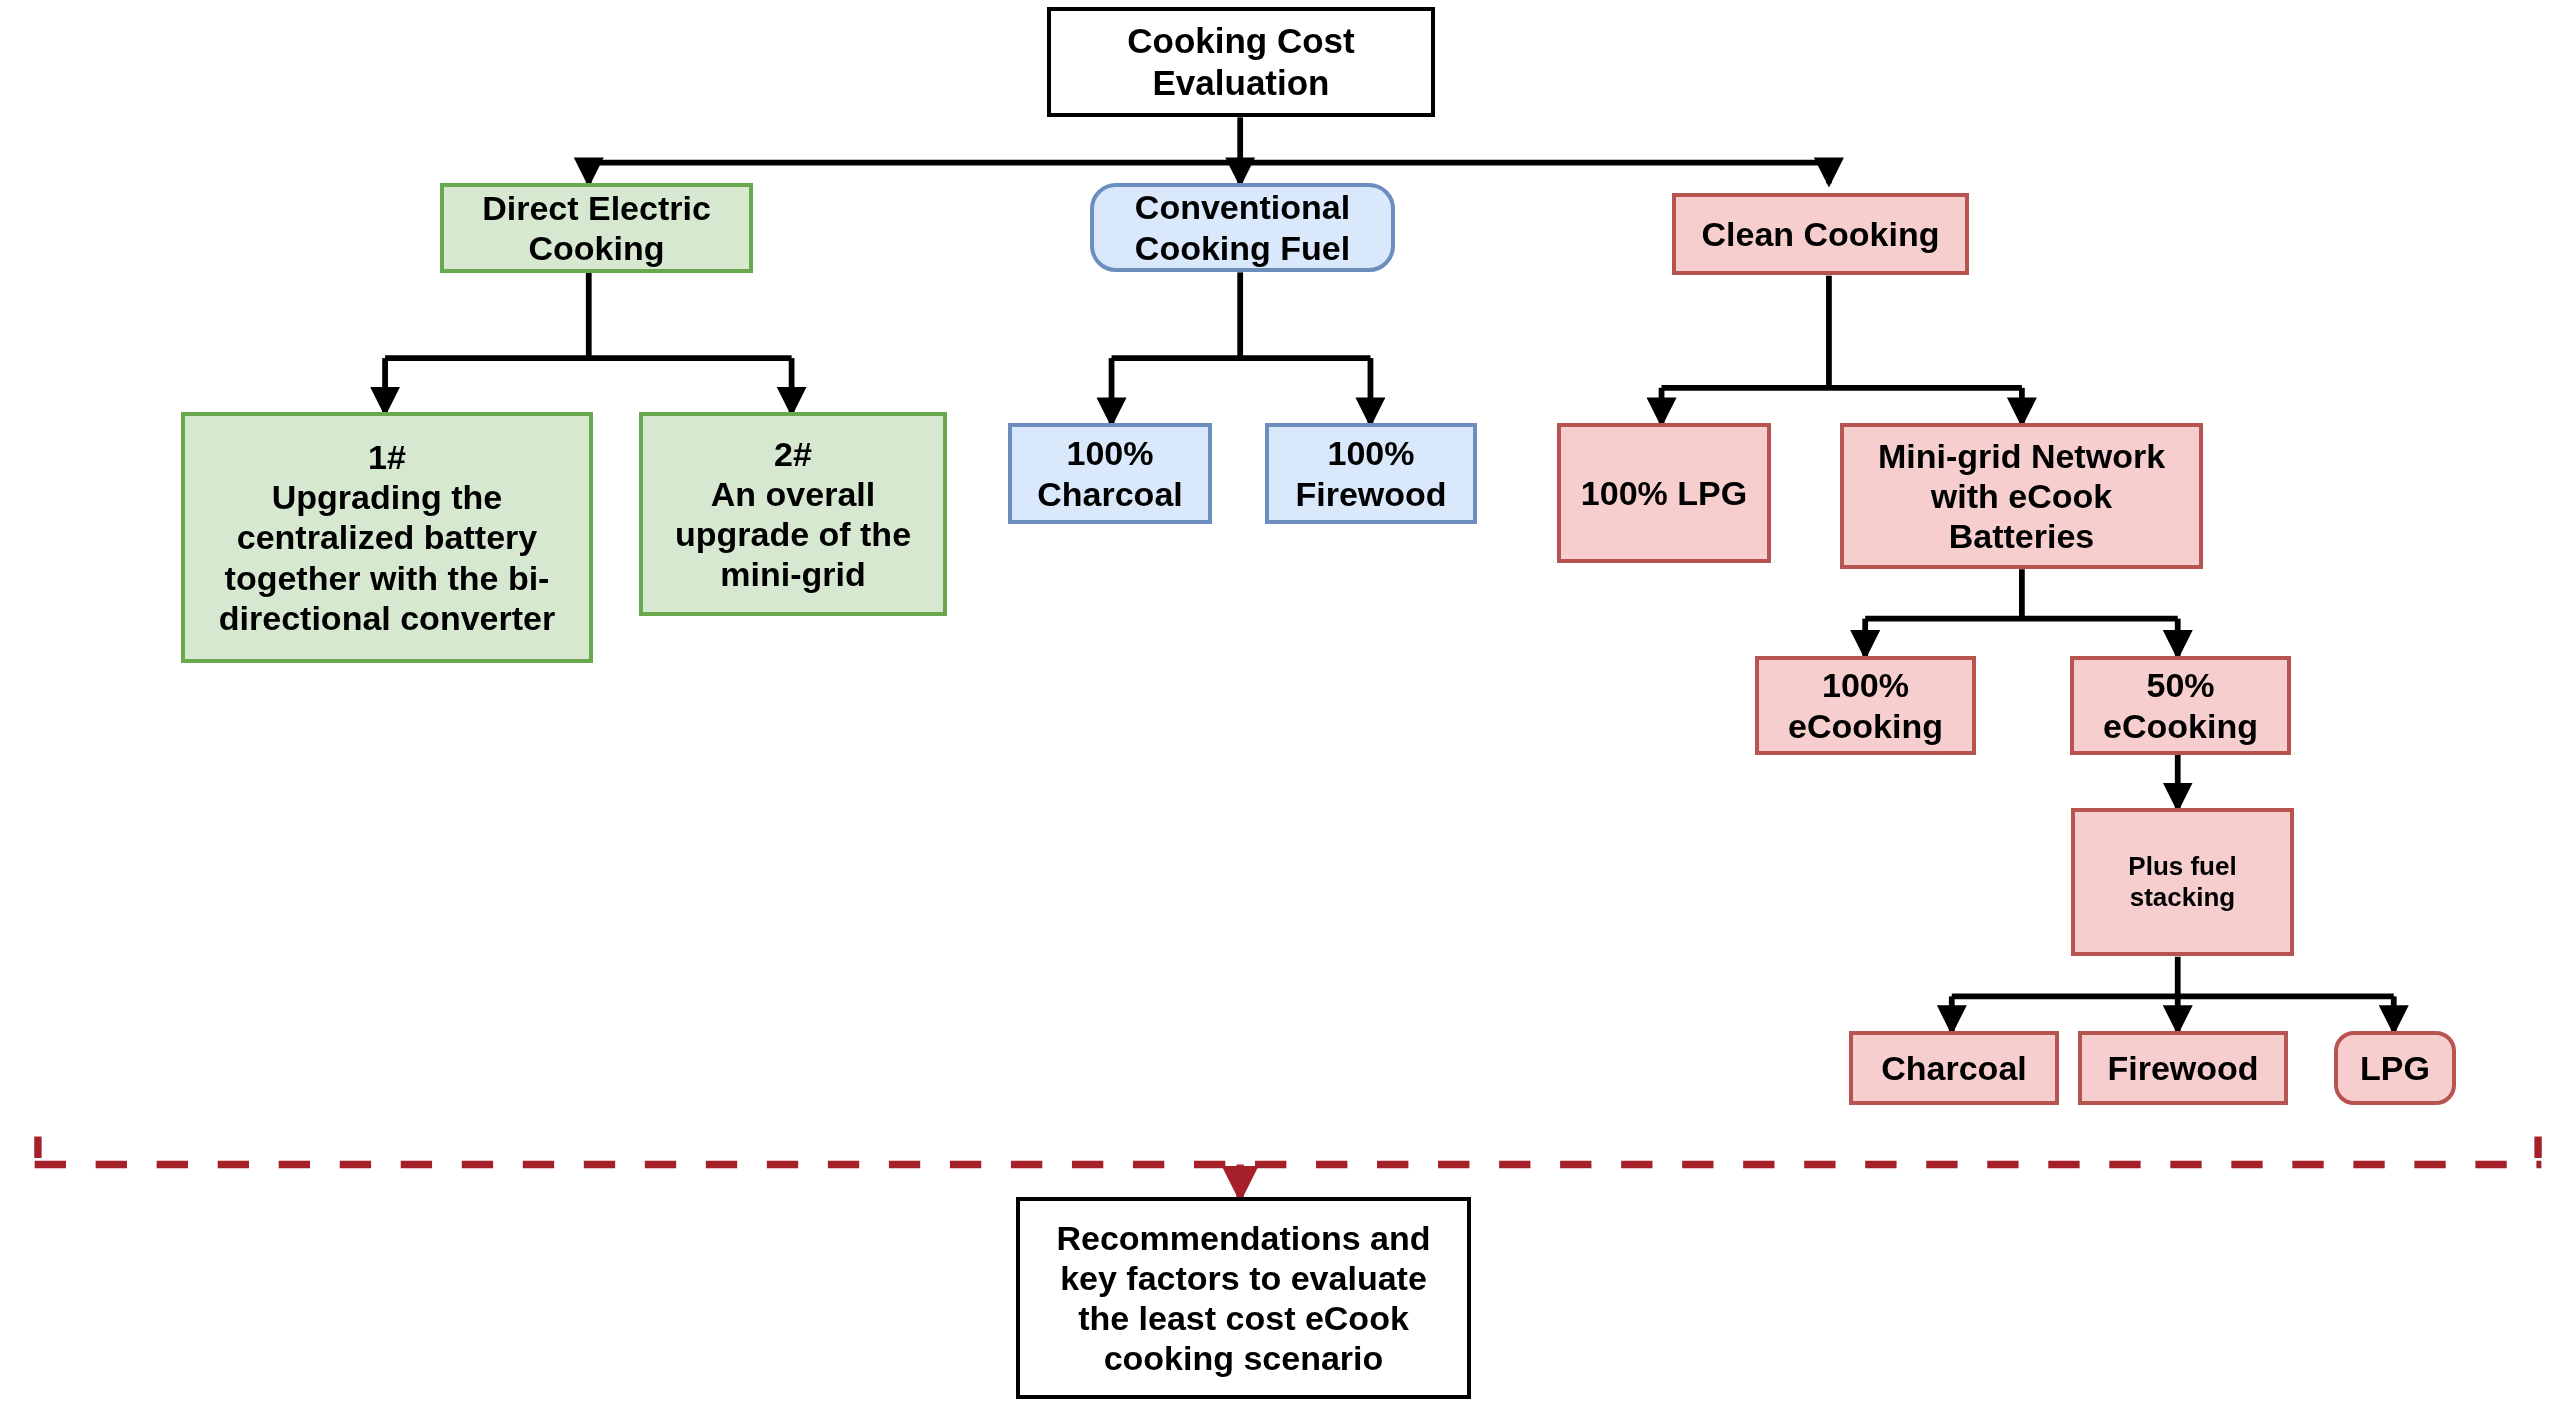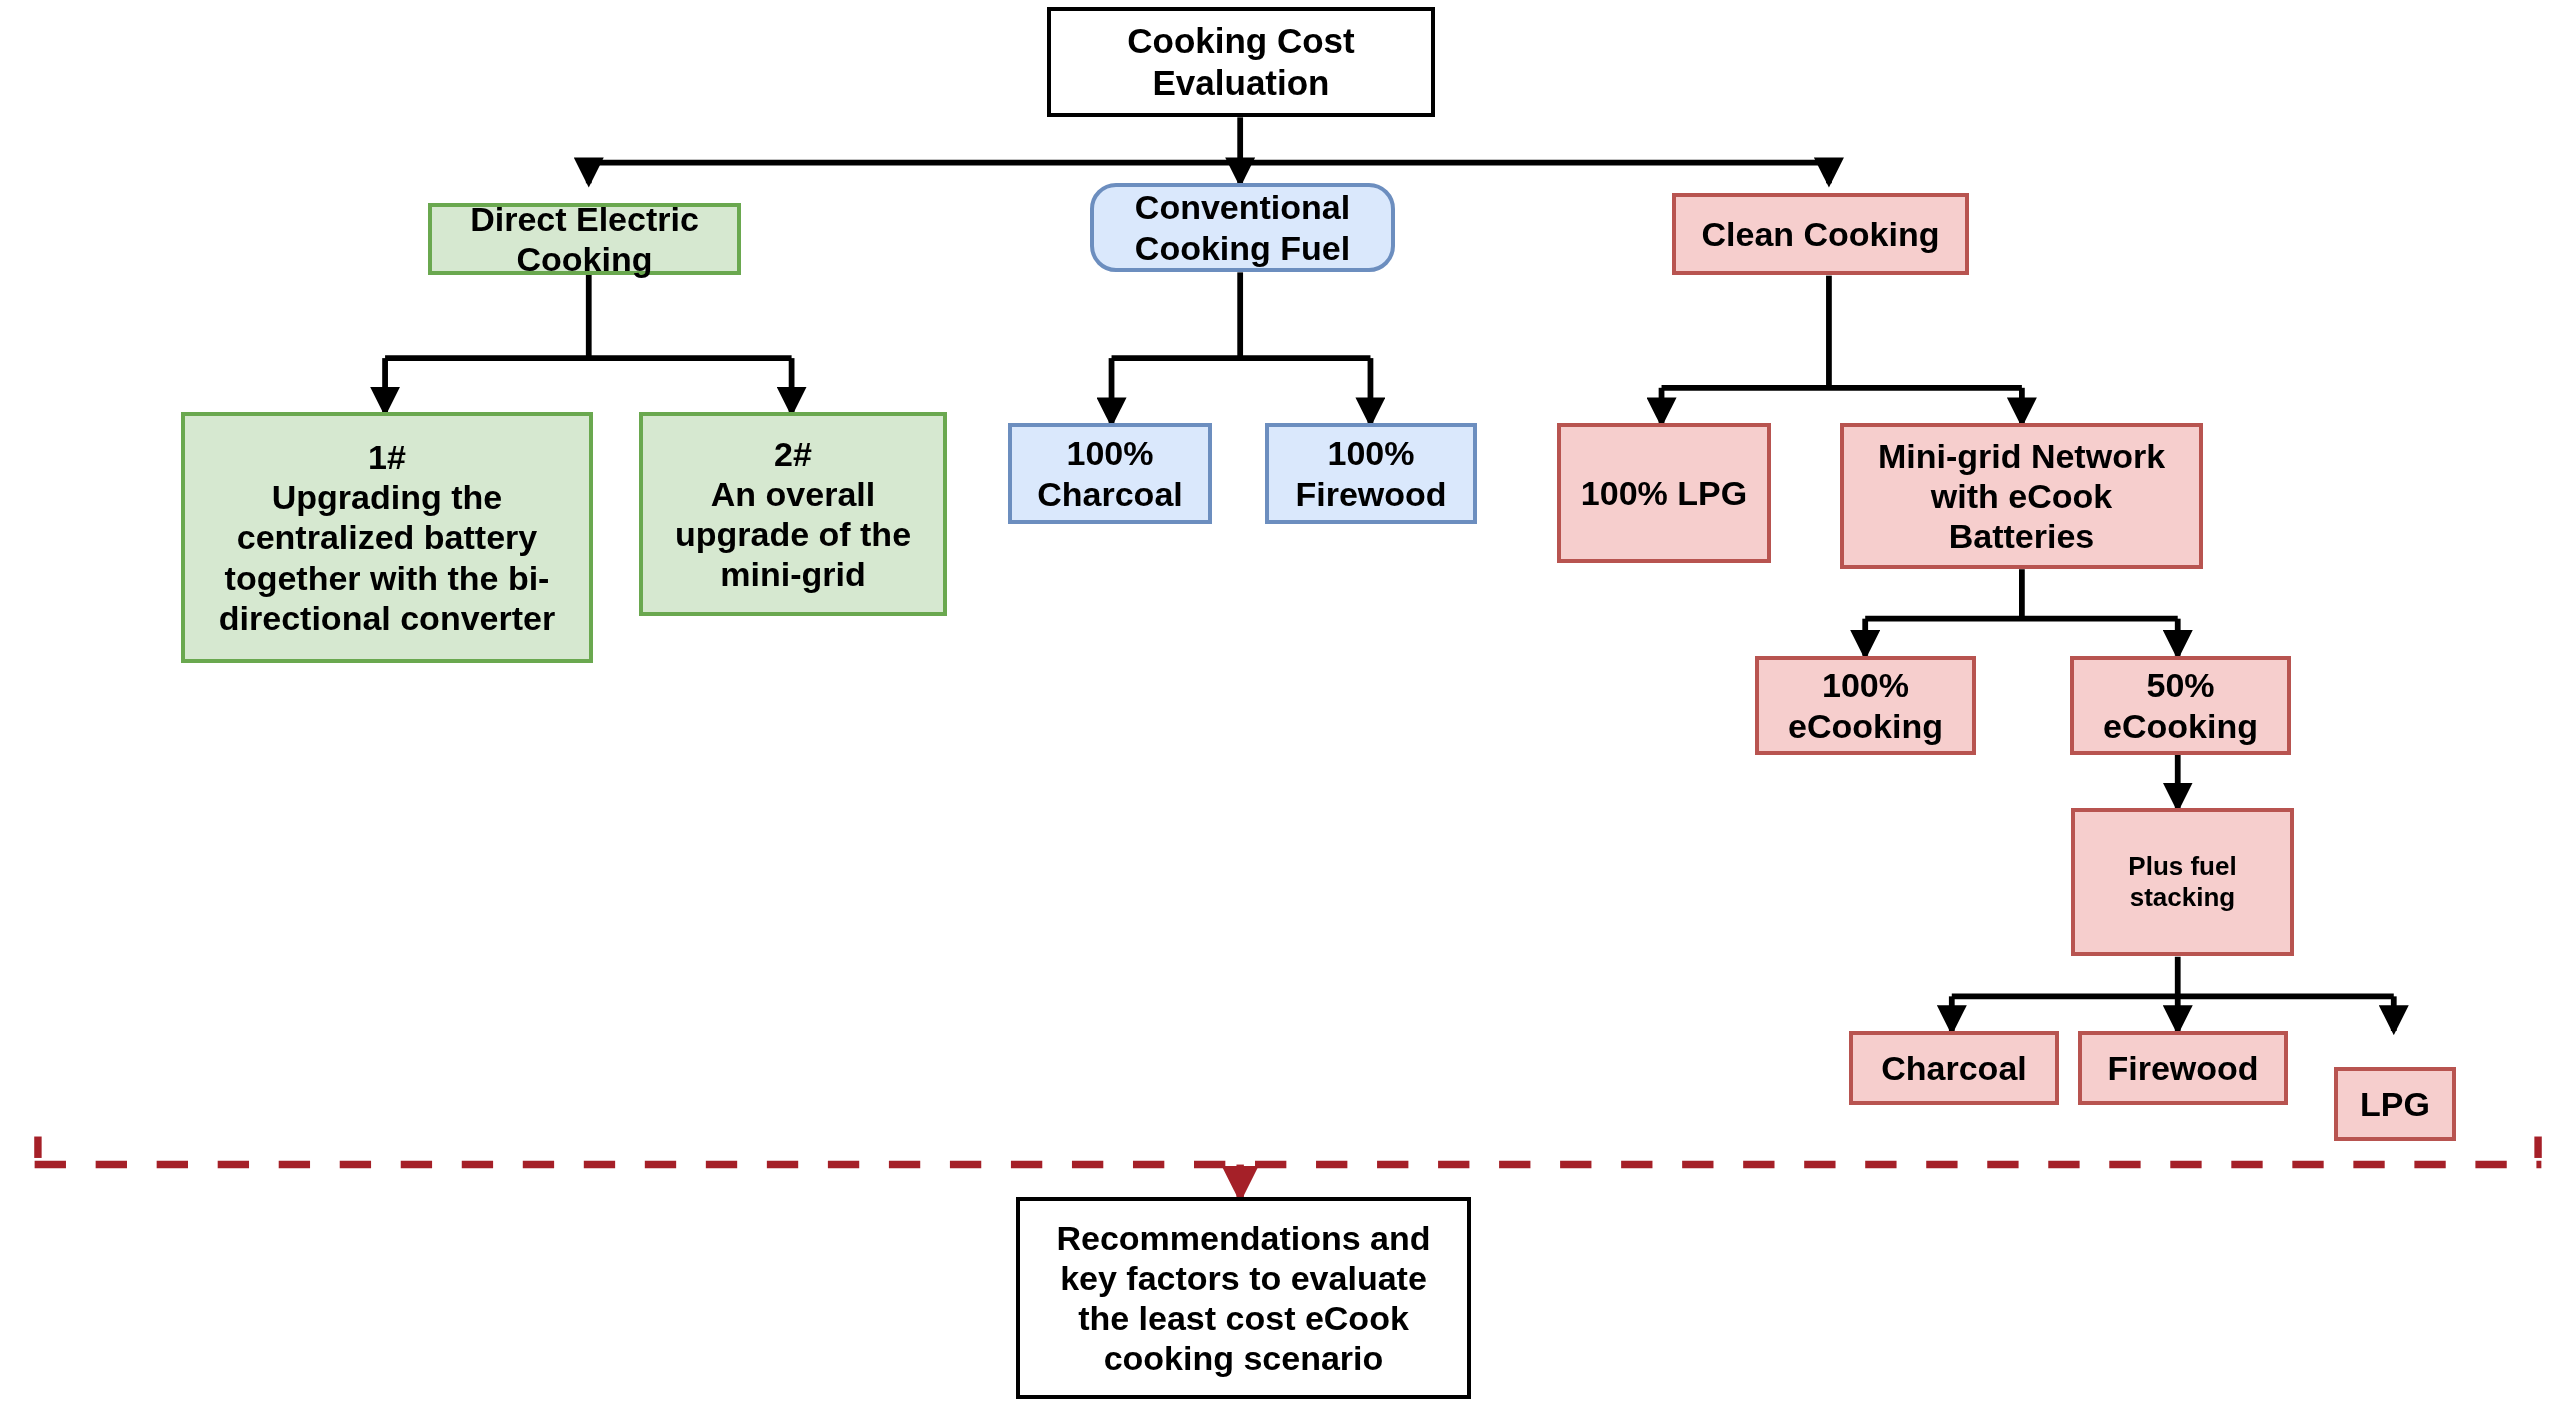--- a/index.html
+++ b/index.html
@@ -111,21 +111,21 @@
       <path d="M 42 1412 L 3082 1412" stroke-dasharray="38 36"></path>
       <path d="M 46 1378 L 46 1404"></path>
       <path d="M 3078 1378 L 3078 1404"></path>
       <path d="M 1504 1412 L 1504 1452" marker-end="url(#arrowRed)"></path>
     </g>
   </svg>
 
   <div class="node plain" style="left:1047px; top:6.6px; width:388px; height:110px; font-size:35px;">Cooking Cost
 Evaluation</div>
 
-  <div class="node green" style="left:428px; top:183px; width:313px; height:72px; font-size:34px;margin-top:20px;">Direct Electric
+  <div class="node green" style="left:440px; top:183px; width:313px; height:90px; font-size:34px;">Direct Electric
 Cooking</div>
 
   <div class="node blue" style="left:1090px; top:183px; width:305px; height:89px; font-size:34px;border-radius:26px;">Conventional
 Cooking Fuel</div>
 
   <div class="node red" style="left:1672px; top:193px; width:297px; height:82px; font-size:34px;">Clean Cooking</div>
 
   <div class="node green" style="left:181px; top:412px; width:412px; height:251px; font-size:34px;">1#
 Upgrading the
 centralized battery
@@ -155,21 +155,21 @@
   <div class="node red" style="left:2070px; top:656px; width:221px; height:99px; font-size:34px;text-align:center;">50%
 eCooking</div>
 
   <div class="node red" style="left:2071px; top:808px; width:223px; height:148px; font-size:26px;">Plus fuel
 stacking</div>
 
   <div class="node red" style="left:1849px; top:1031px; width:210px; height:74px; font-size:34px;">Charcoal</div>
 
   <div class="node red" style="left:2078px; top:1031px; width:210px; height:74px; font-size:34px;">Firewood</div>
 
-  <div class="node red" style="left:2334px; top:1067px; width:122px; height:74px; font-size:34px;">LPG</div>
+  <div class="node red" style="left:2334px; top:1031px; width:122px; height:74px; font-size:34px;border-radius:20px;">LPG</div>
 
   <div class="node plain" style="left:1016px; top:1197px; width:455px; height:202px; font-size:34px;">Recommendations and
 key factors to evaluate
 the least cost eCook
 cooking scenario</div>
 
 </div>
 
 
 </body></html>

